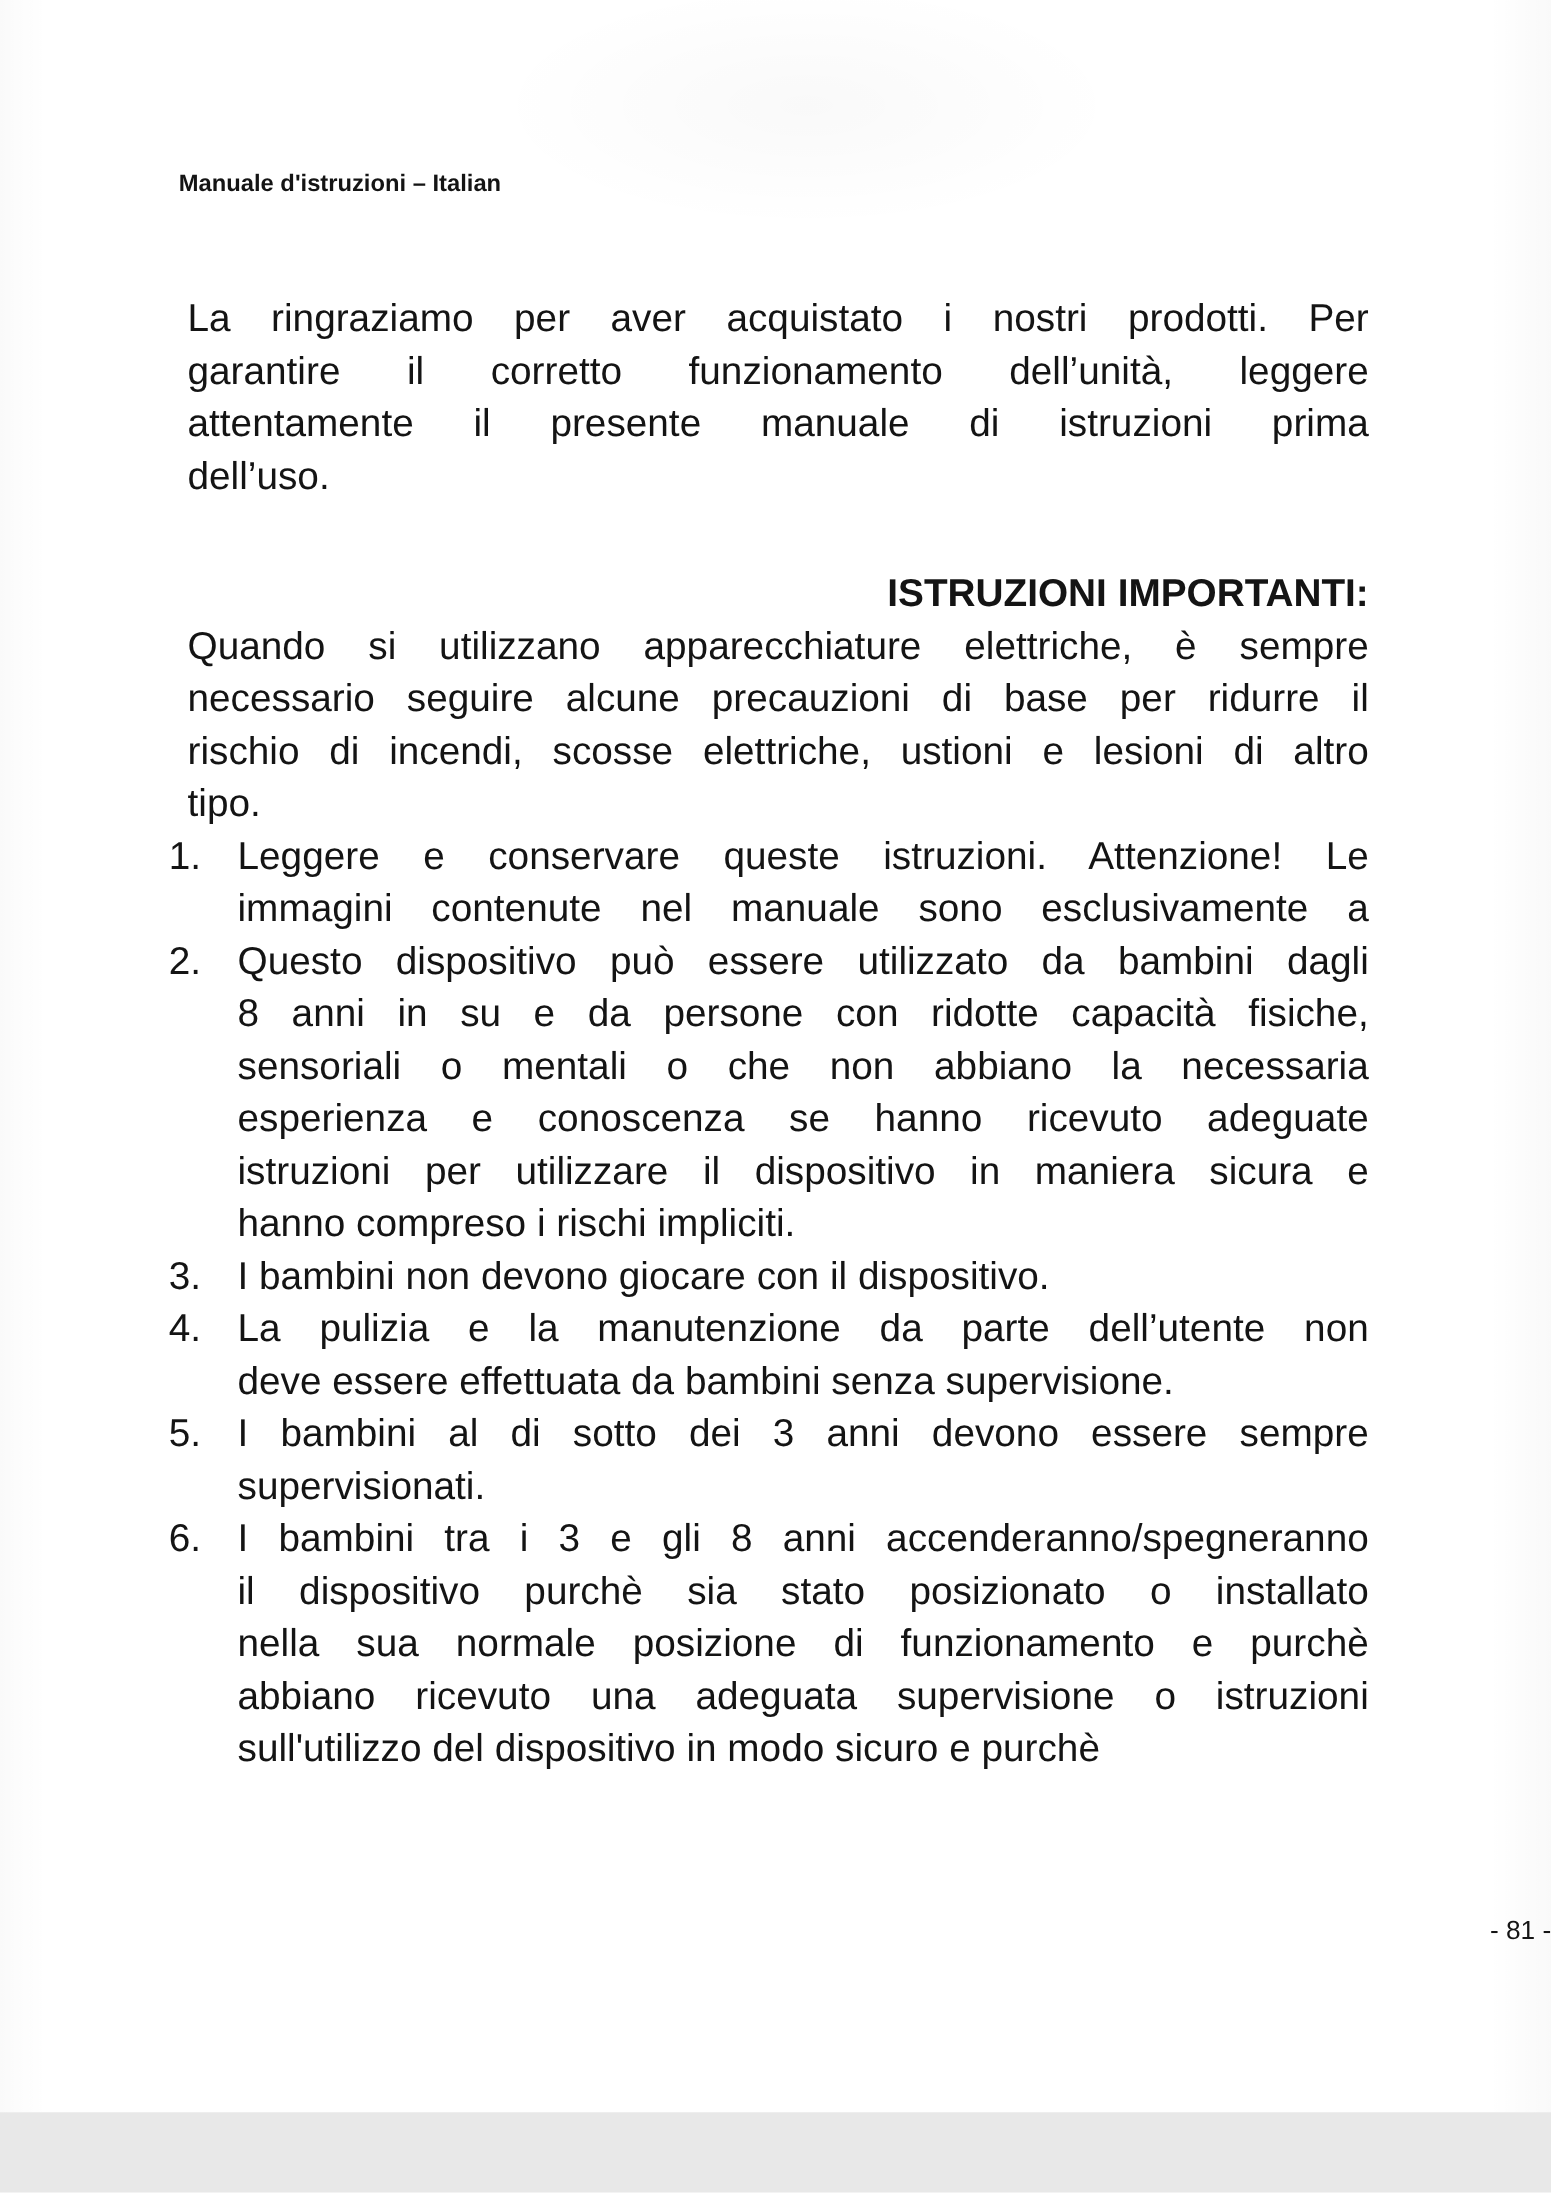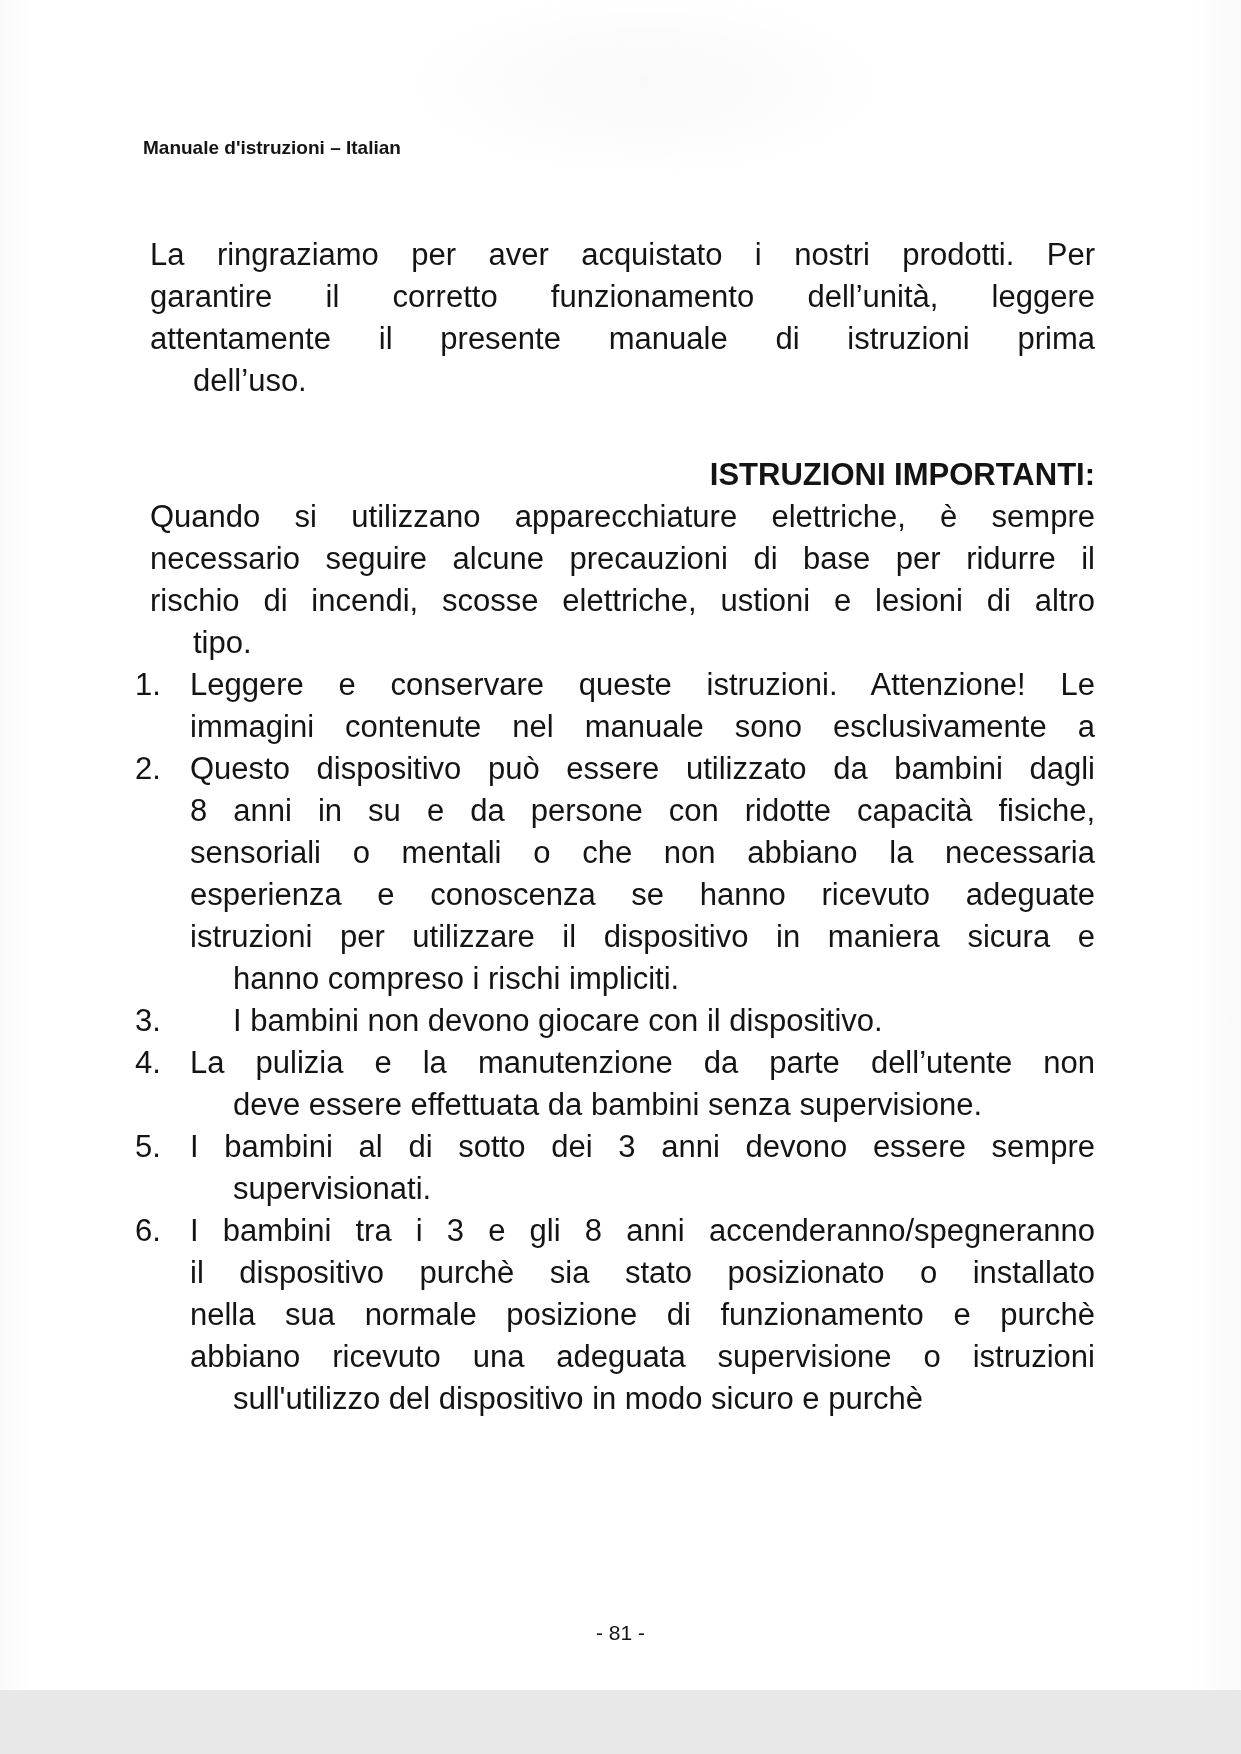--- a/index.html
+++ b/index.html
@@ -29,24 +29,24 @@
   .intro{margin-top:234px;}
   .notice{margin-top:44px;font-weight:700;width:793px;}
   .heading{margin-top:52px;font-weight:700;text-align:right;}
   .list{list-style:none;margin:0;padding:0;}
   .list-item{
     position:relative;padding-left:40px;
     font-size:31px;line-height:42px;
   }
   .num{position:absolute;left:-15px;top:0;width:52px;text-align:left;}
   .jline{text-align:justify;text-align-last:justify;}
-  .jline.last{text-align-last:left;margin-left:43px;}
+  .jline.last{text-align-last:left;}
   .footer{
-    position:absolute;left:0;right:0;top:1620px;
-    text-align:center;font-size:21px;line-height:26px;
+    position:absolute;left:0;right:0;top:1532px;
+    text-align:right;font-size:21px;line-height:26px;
   }
 </style>
 </head>
 <body>
 
 <div class="page" style="--paper: #ffffff; --ink: #141414;">
   <div class="doc-header">Manuale d'istruzioni – Italian</div>
 
   <div class="content">
     <div class="para intro">

